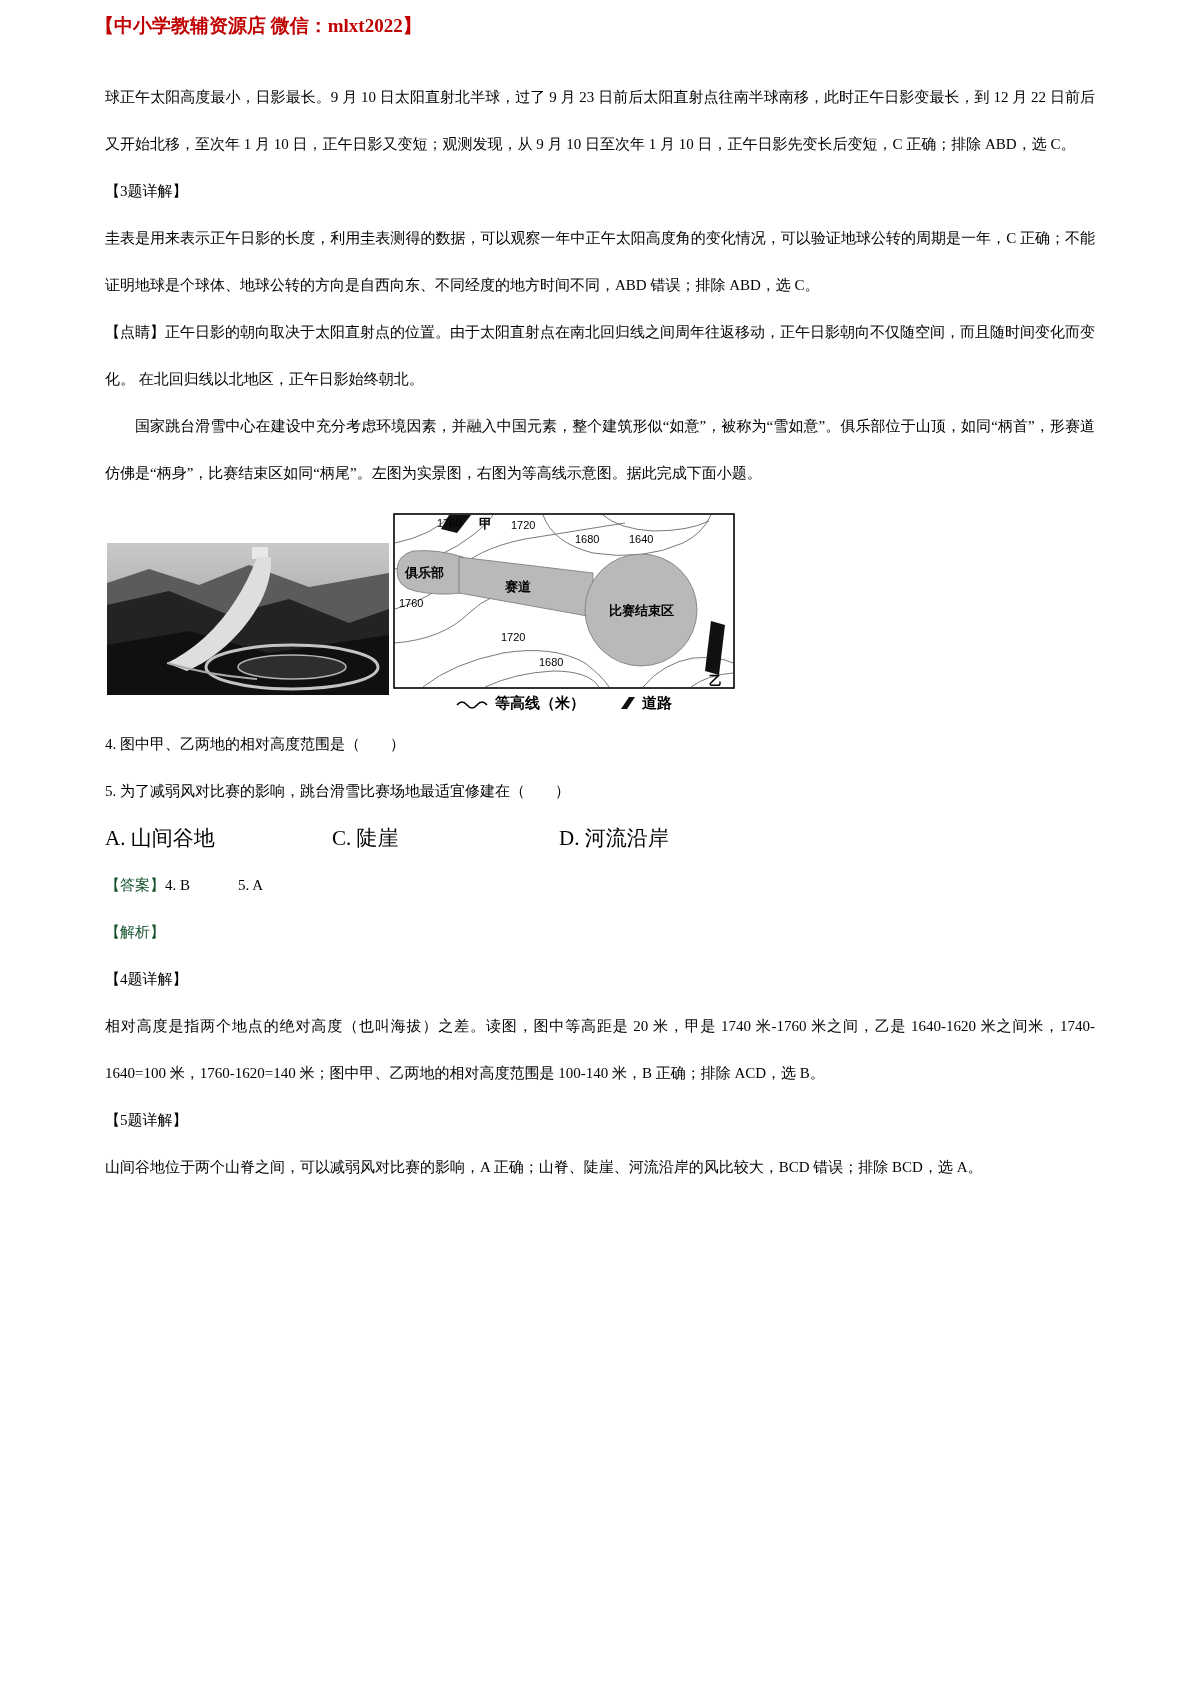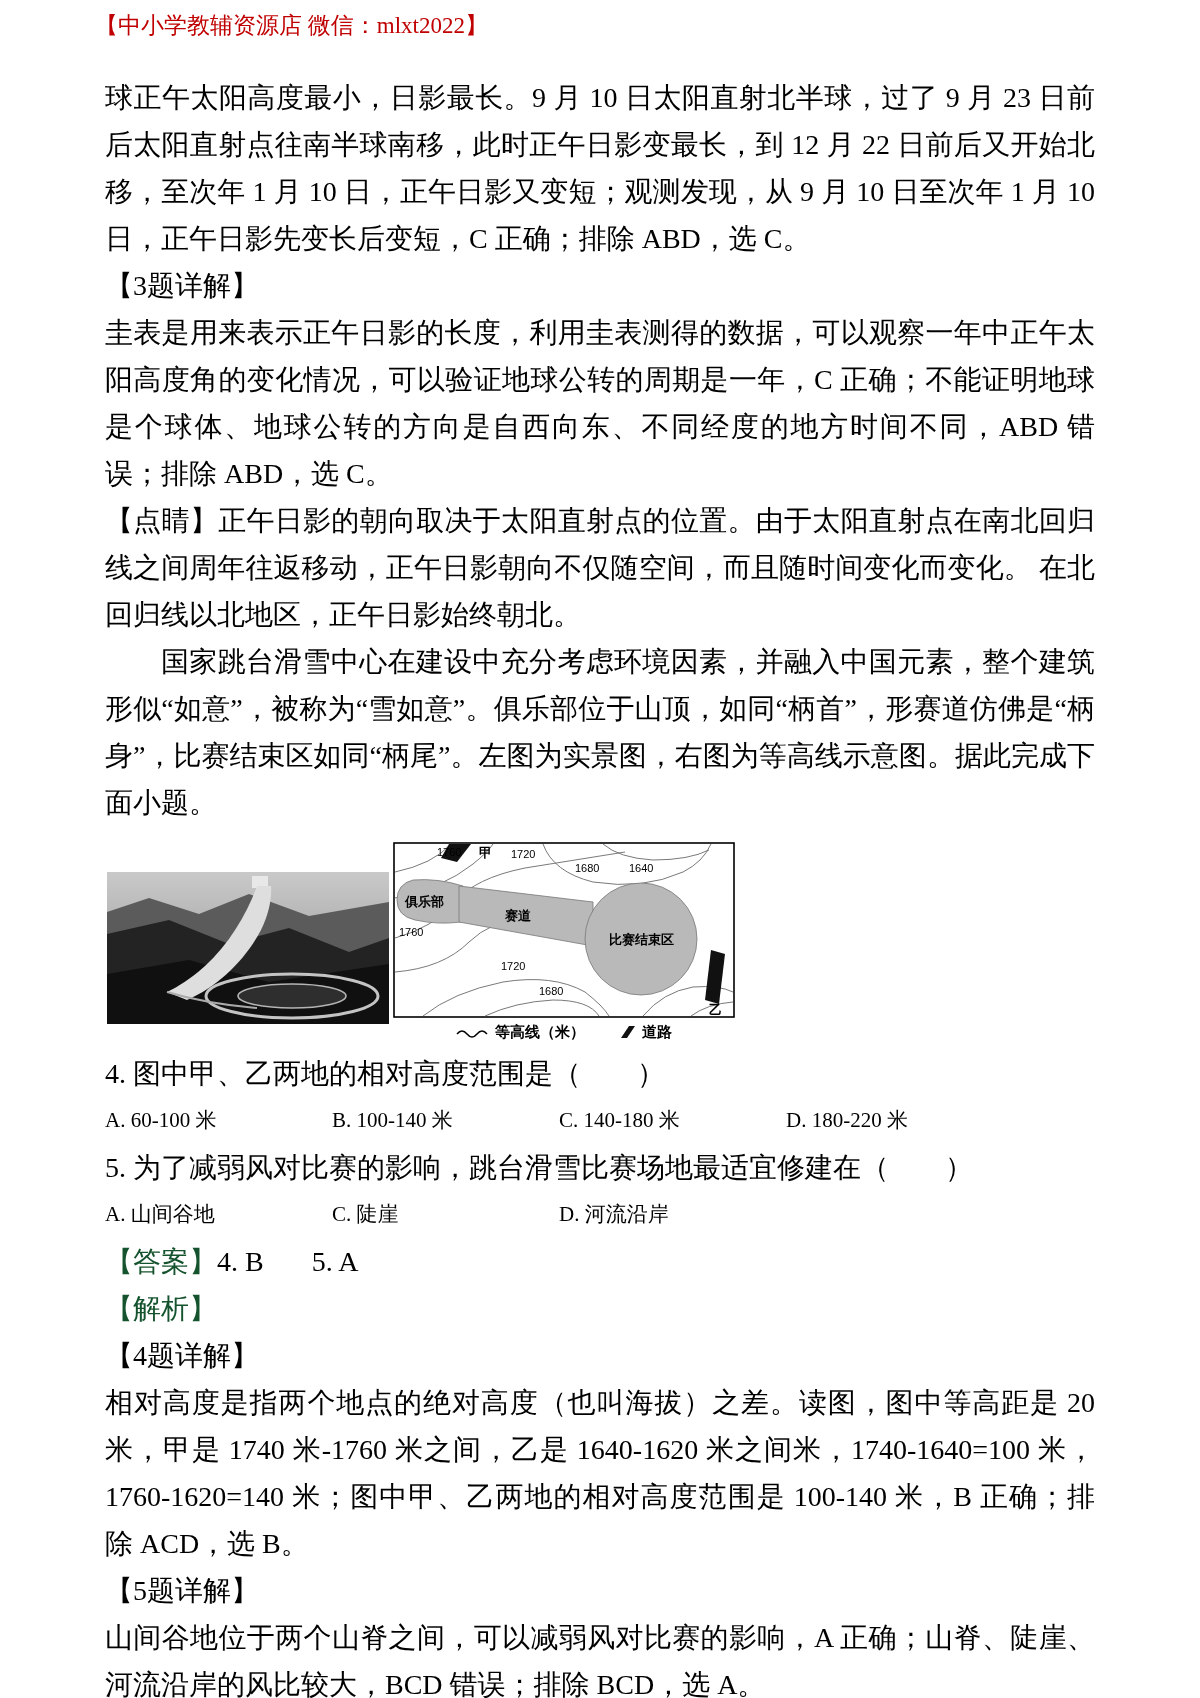--- a/index.html
+++ b/index.html
@@ -10,27 +10,27 @@
     color: #000;
     overflow: hidden;
   }
   .page {
     box-sizing: border-box;
     width: 1200px; height: 1698px;
     padding: 14px 105px 0 105px;
   }
   .store-header {
     color: #c00000;
-    font-size: 23px;
-    font-weight: normal;
+    font-size: 19px;
+    font-weight: bold;
     margin: 0 0 0 -10px;
     line-height: 24px;
   }
   .body-text {
-    font-size: 28px;
+    font-size: 15px;
     line-height: 47px;
     text-align: justify;
     margin: 0;
   }
   .first-gap { margin-top: 36px; }
   .indent2 { text-indent: 2em; }
   .blue { color: #14532d; }
   .figure-row {
     display: flex;
     align-items: flex-start;
@@ -152,26 +152,20 @@
             <path d="M10,1 L16,1 L8,13 L2,13 Z" fill="#111"></path>
           </svg>
           <span>道路</span>
         </div>
       </div>
     </div>
 
   </div>
 
   <p class="body-text">4. 图中甲、乙两地的相对高度范围是（　　）</p>
-  <div class="opts">
-    <span class="opt">A. 60-100 米</span>
-    <span class="opt">B. 100-140 米</span>
-    <span class="opt">C. 140-180 米</span>
-    <span class="opt">D. 180-220 米</span>
-  </div>
 
   <p class="body-text">5. 为了减弱风对比赛的影响，跳台滑雪比赛场地最适宜修建在（　　）</p>
   <div class="opts">
     <span class="opt">A. 山间谷地</span>
     <span class="opt">C. 陡崖</span>
     <span class="opt">D. 河流沿岸</span>
   </div>
 
   <p class="body-text">
     <span class="blue">【答案】</span><span class="ans-first">4. B</span><span class="ans-gap">5. A</span>

